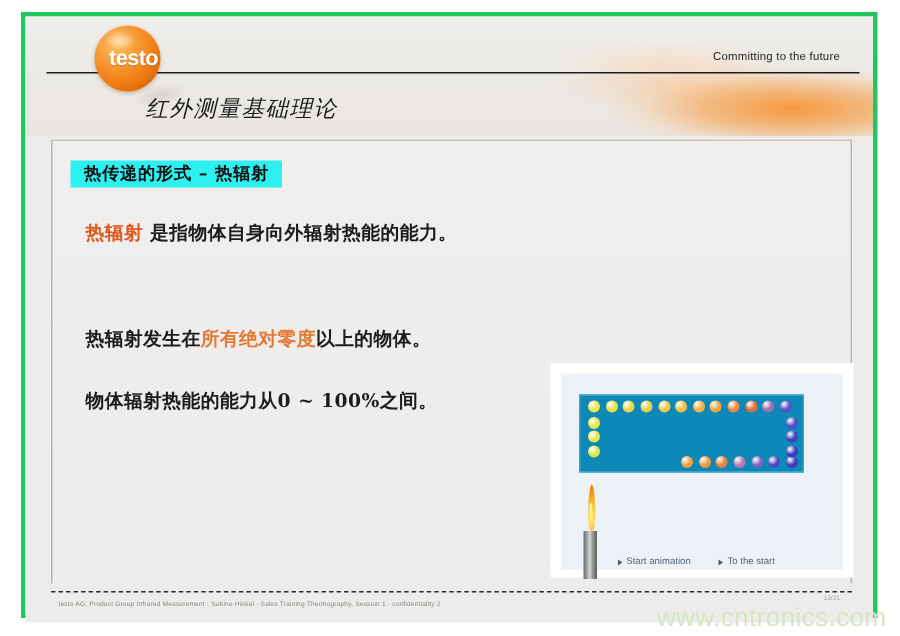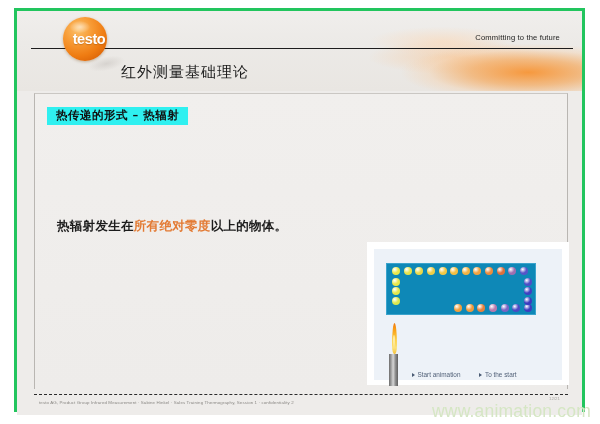--- a/index.html
+++ b/index.html
@@ -106,26 +106,27 @@
     position:absolute;
     left: 26px; top: 34px;
     width: 44px; height: 26px;
     background: radial-gradient(ellipse 24px 9px at 40% 45%, rgba(190,185,180,.45) 0%, rgba(255,255,255,0) 78%);
     transform: rotate(-12deg);
   }
 
   
   .slide-title {
     position: absolute;
-    left: 104px; top: 52px;
+    left: 80px; top: 52px;
     font-family: "DejaVu Serif", serif;
     font-size: 15px;
     color: #1b1b1b;
     letter-spacing: 1px;
     white-space: nowrap;
+    font-style: italic;
   }
 
   
   .body-area {
     position: absolute;
     left: 0; top: 80px;
     width: 100%; height: 324px;
     background: #eeecea;
   }
   .content-frame {
@@ -286,25 +287,31 @@
       </div>
 
       <div class="slide-title">红外测量基础理论</div>
     </div>
 
     <div class="body-area">
       <div class="content-frame">
 
         <div class="topic">热传递的形式 – 热辐射</div>
 
+        <div class="para p1">
+          <span class="hl">热辐射</span><span> 是指物体自身向外辐射热能的能力。</span>
+        </div>
 
         <div class="para p2">
           <span>热辐射发生在</span><span class="hl2">所有绝对零度</span><span>以上的物体。</span>
         </div>
 
+        <div class="para p3">
+          <span>物体辐射热能的能力从0 ~ 100%之间。</span>
+        </div>
 
         <div class="anim-panel">
           <div class="anim-inner">
             <div class="plate" id="plate">
                 <div class="dot" style="left: 5px; top: 3px; background: radial-gradient(circle at 34% 30%, rgb(255, 255, 255) 0%, rgb(232, 232, 74) 48%, rgb(232, 232, 74) 100%);"></div>
                 <div class="dot" style="left: 16.6364px; top: 3px; background: radial-gradient(circle at 34% 30%, rgb(255, 255, 255) 0%, rgb(229, 226, 74) 48%, rgb(229, 226, 74) 100%);"></div>
                 <div class="dot" style="left: 28.2727px; top: 3px; background: radial-gradient(circle at 34% 30%, rgb(255, 255, 255) 0%, rgb(234, 216, 74) 48%, rgb(234, 216, 74) 100%);"></div>
                 <div class="dot" style="left: 39.9091px; top: 3px; background: radial-gradient(circle at 34% 30%, rgb(255, 255, 255) 0%, rgb(238, 206, 71) 48%, rgb(238, 206, 71) 100%);"></div>
                 <div class="dot" style="left: 51.5455px; top: 3px; background: radial-gradient(circle at 34% 30%, rgb(255, 255, 255) 0%, rgb(242, 200, 69) 48%, rgb(242, 200, 69) 100%);"></div>
                 <div class="dot" style="left: 63.1818px; top: 3px; background: radial-gradient(circle at 34% 30%, rgb(255, 255, 255) 0%, rgb(243, 191, 67) 48%, rgb(243, 191, 67) 100%);"></div>
@@ -347,14 +354,14 @@
 
       </div>
 
       <div class="footer-rule"></div>
       <div class="footer-text">testo AG, Product Group Infrared Measurement · Sabine Hinkel · Sales Training Thermography, Session 1 · confidentiality 2</div>
       <div class="footer-page">12/21</div>
     </div>
 
   </div>
 
-  <div class="watermark">www.animation.com</div>
+  <div class="watermark">www.cntronics.com</div>
 </div>
 
 </body></html>

